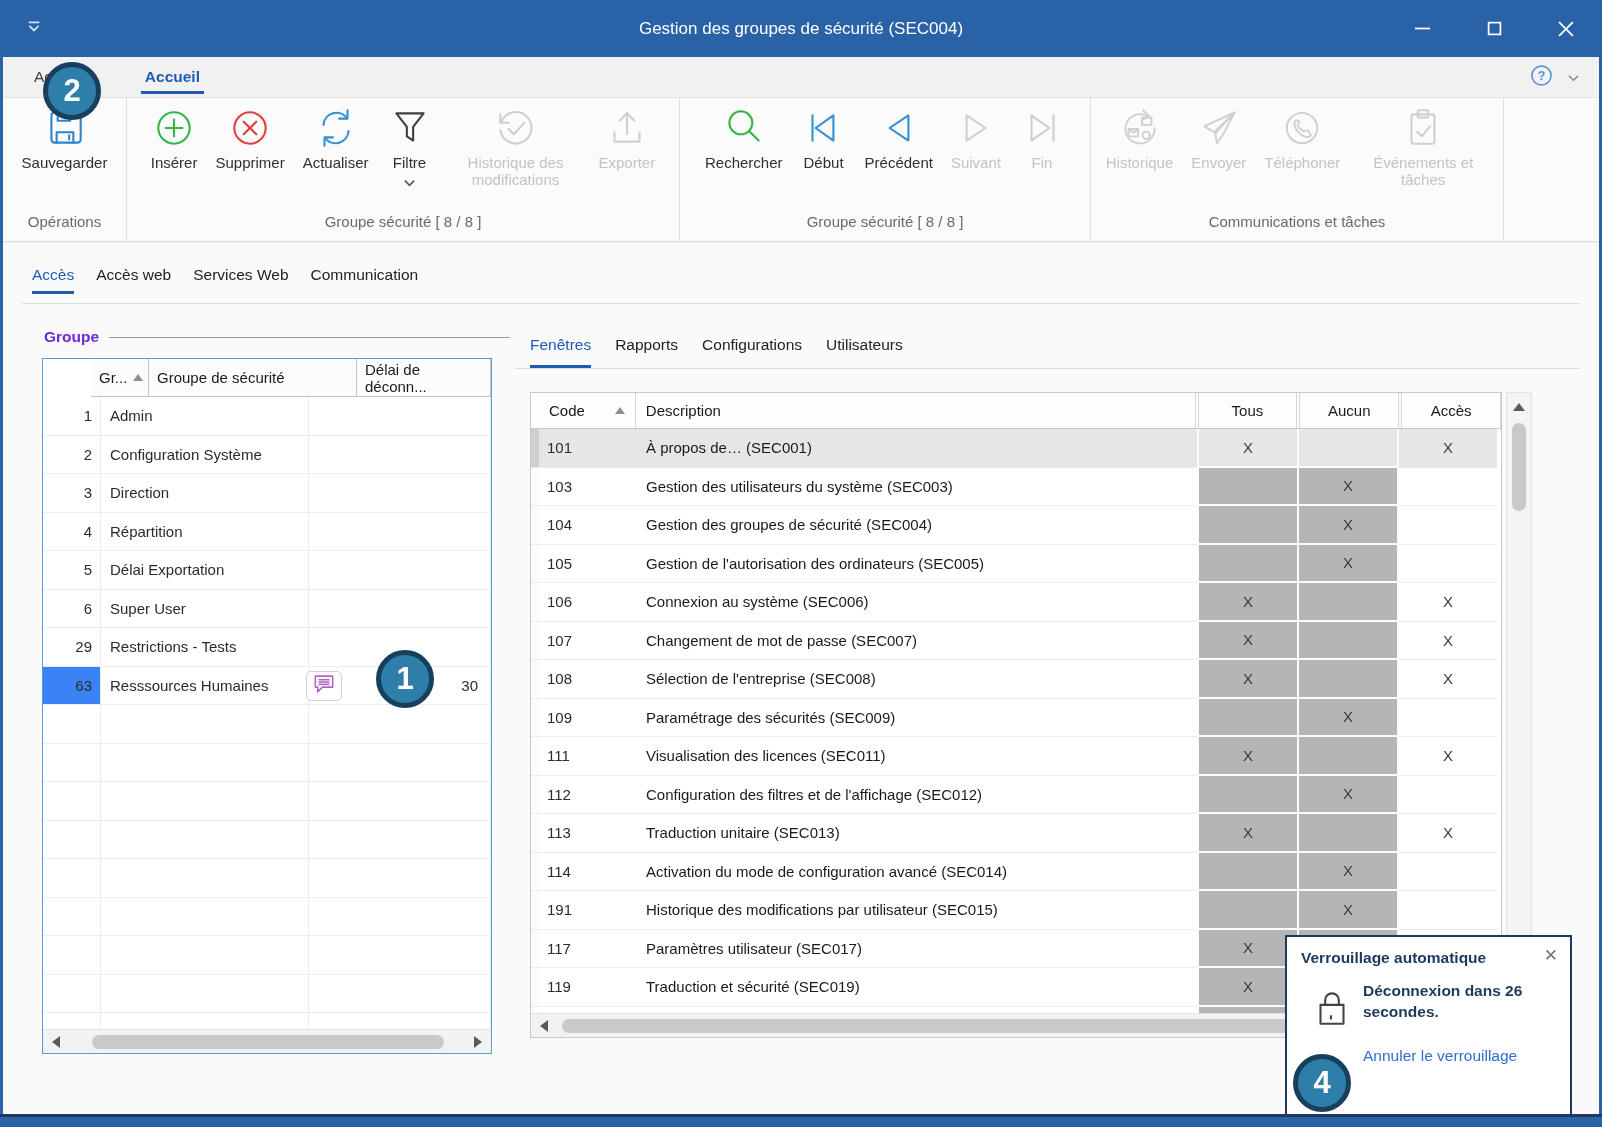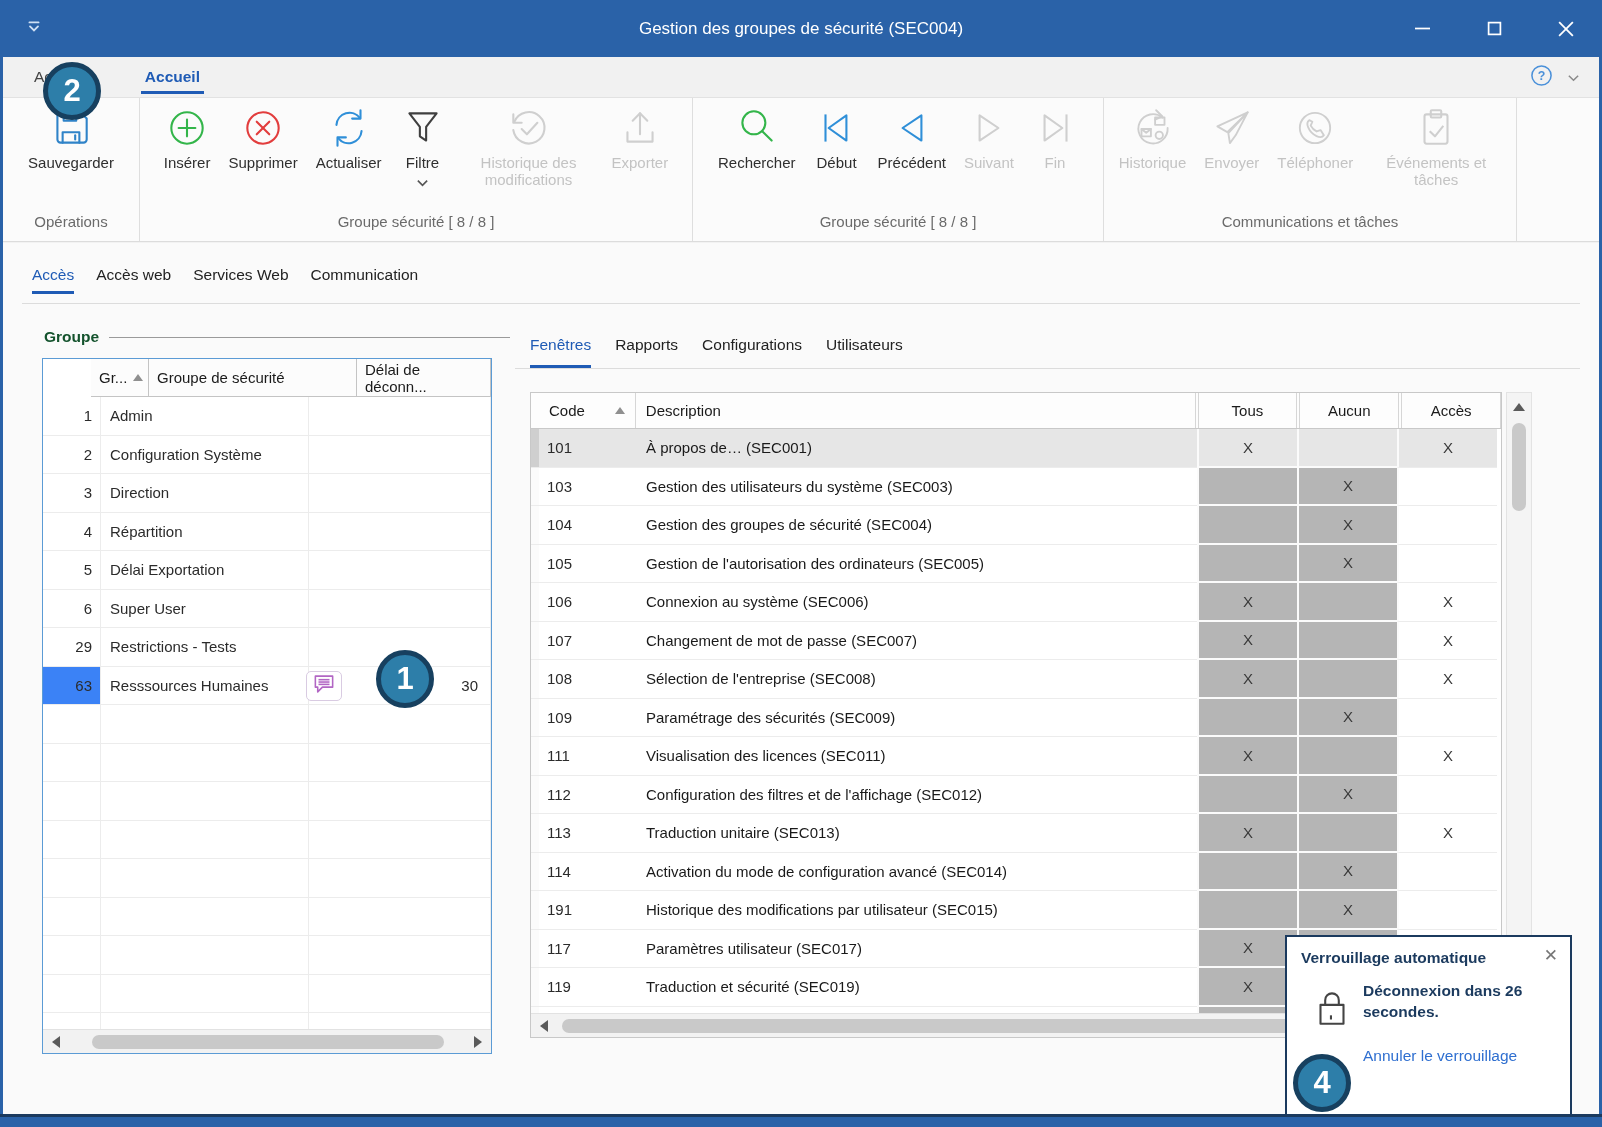--- a/index.html
+++ b/index.html
@@ -19,21 +19,21 @@
   .bottom-strip{position:absolute;left:0;right:0;bottom:0;height:13px;background:var(--titlebar);border-top:3px solid var(--navy);z-index:70;}
   
   .menubar{position:absolute;left:0;top:57px;right:0;height:40px;background:#f1f1f1;display:flex;align-items:center;padding-left:32px;}
   .menu-item{font-size:15.5px;color:#444;margin-right:0;position:relative;padding:9px 2px;cursor:default;}
   .menu-item.active{color:var(--accent);font-weight:bold;margin-left:56px;}
   .menu-item.active::after{content:"";position:absolute;left:-2px;right:-2px;bottom:1px;height:3px;background:var(--accent);}
   .menubar-right{position:absolute;right:22px;top:0;height:40px;display:flex;align-items:center;gap:14px;}
   
   .ribbon{position:absolute;left:3px;right:3px;top:97px;height:145px;background:#fbfbfb;border-top:1px solid #e2e2e2;border-bottom:1px solid #dcdcdc;display:flex;}
   .rgroup{display:flex;flex-direction:column;border-right:1px solid #dedede;}
-  .rgroup:nth-child(1){width:137px;}
+  .rgroup:nth-child(1){width:124px;}
   .rgroup:nth-child(2){width:553px;}
   .rgroup:nth-child(3){width:411px;}
   .rgroup:nth-child(4){width:413px;}
   .rbtns{flex:1;display:flex;align-items:flex-start;justify-content:center;padding-top:5px;}
   .rbtn{display:flex;flex-direction:column;align-items:center;padding:2px 9px;cursor:default;}
   .ricon svg{width:46px;height:46px;display:block;}
   .rlabel{font-size:15px;color:#2f2f2f;margin-top:3px;text-align:center;line-height:1.15;max-width:130px;}
   .rbtn.disabled .rlabel{color:#c3c3c3;}
   .rbtn.disabled .ricon{color:#cfcfcf !important;}
   .rchevron{margin-top:2px;color:#555;}
@@ -46,21 +46,21 @@
   [data-icon="search"] .ricon{color:#33b54a;}
   [data-icon="first"] .ricon,[data-icon="previous"] .ricon{color:#2f8fd8;}
   
   .subtabs{position:absolute;left:32px;top:266px;height:34px;display:flex;gap:22px;align-items:flex-start;}
   .subtab{font-size:15.5px;color:#222;position:relative;padding-bottom:12px;cursor:default;}
   .subtab.active{color:var(--accent);}
   .subtab.active::after{content:"";position:absolute;left:0;right:0;bottom:2px;height:3px;background:var(--accent);}
   .subtabs-hr{position:absolute;left:22px;right:22px;top:303px;height:1px;background:#dcdcdc;}
   .workspace{position:absolute;left:3px;right:3px;top:243px;bottom:13px;background:#fafafa;}
   
-  .group-caption{position:absolute;left:44px;top:328px;width:466px;display:flex;align-items:center;font-size:15.5px;font-weight:bold;color:#14532d;}
+  .group-caption{position:absolute;left:44px;top:328px;width:466px;display:flex;align-items:center;font-size:15.5px;font-weight:bold;color:#6d28d9;}
   .group-caption::after{content:"";flex:1;height:1px;background:#9a9a9a;margin-left:10px;}
   .group-table{position:absolute;left:42px;top:358px;width:450px;height:696px;background:#fff;border:1px solid #5b9bd5;overflow:hidden;}
   .ghead{display:flex;height:38px;background:#fcfcfc;border-bottom:1px solid #c4c4c4;font-size:15px;color:#1a1a1a;margin-left:48px;}
   .gh{display:flex;align-items:center;border-right:1px solid #c4c4c4;padding:0 8px;}
   .gh-id{width:58px;justify-content:space-between;}
   .gh-name{width:208px;}
   .gh-delay{flex:1;}
   .grow{display:flex;height:38.5px;background:#fff;font-size:15px;position:relative;}
   .gc{display:flex;align-items:center;border-right:1px solid #ececec;border-bottom:1px solid #ececec;}
   .gc-id{width:58px;justify-content:flex-end;padding-right:8px;}

